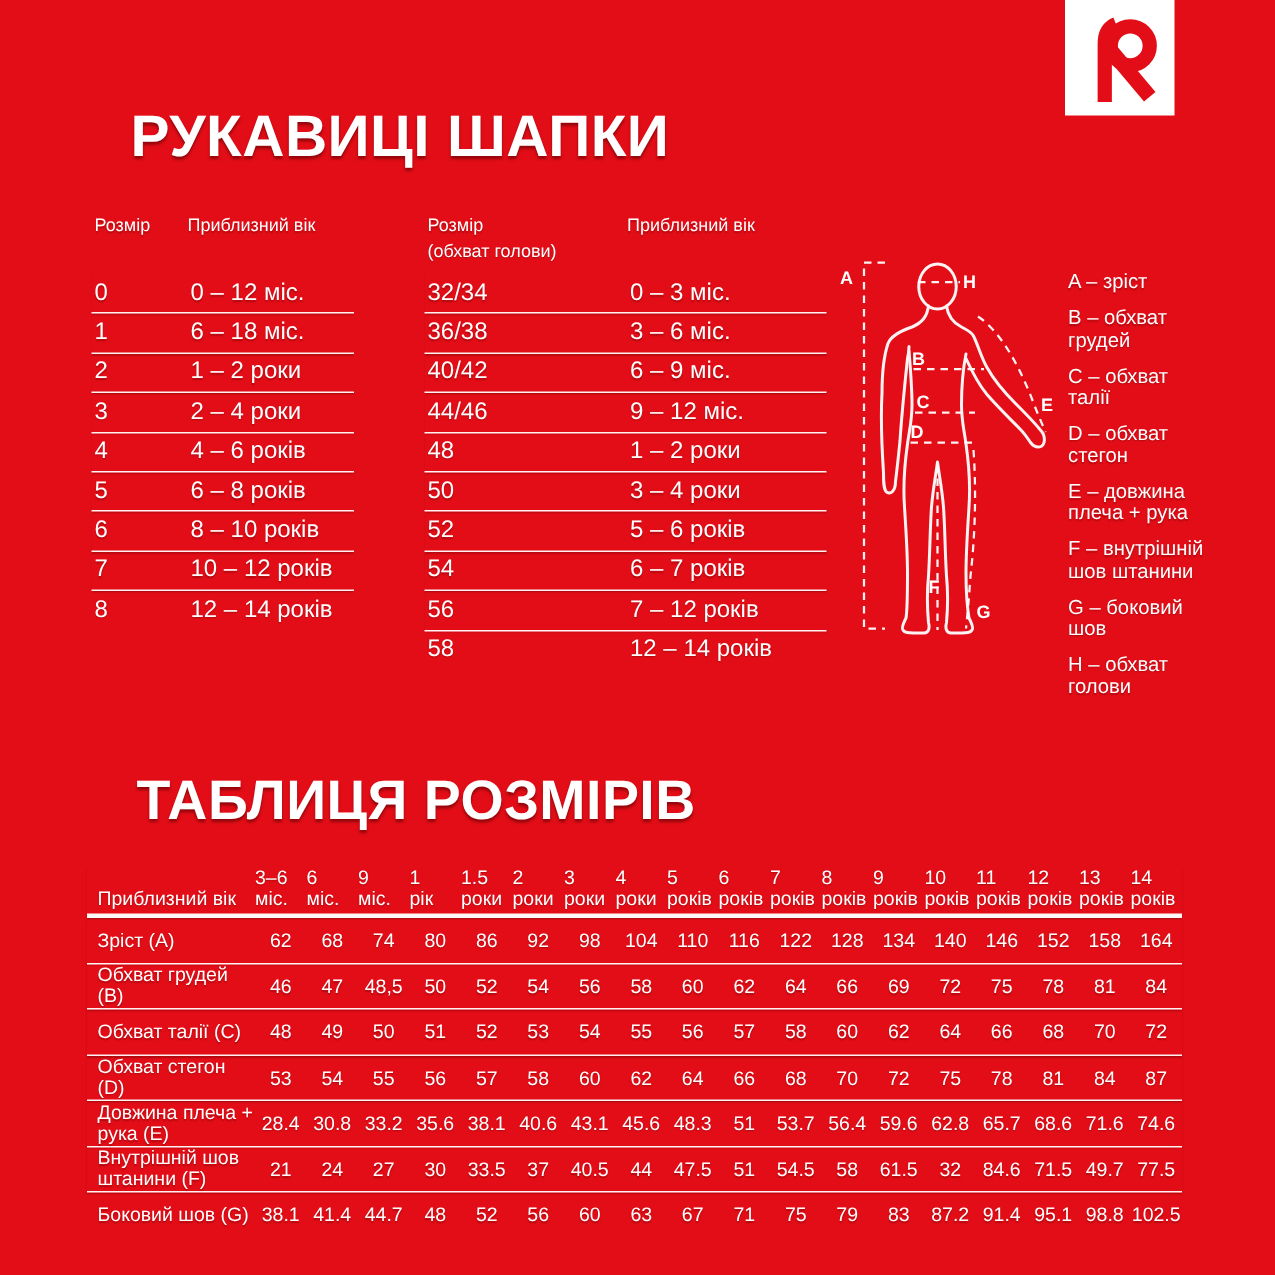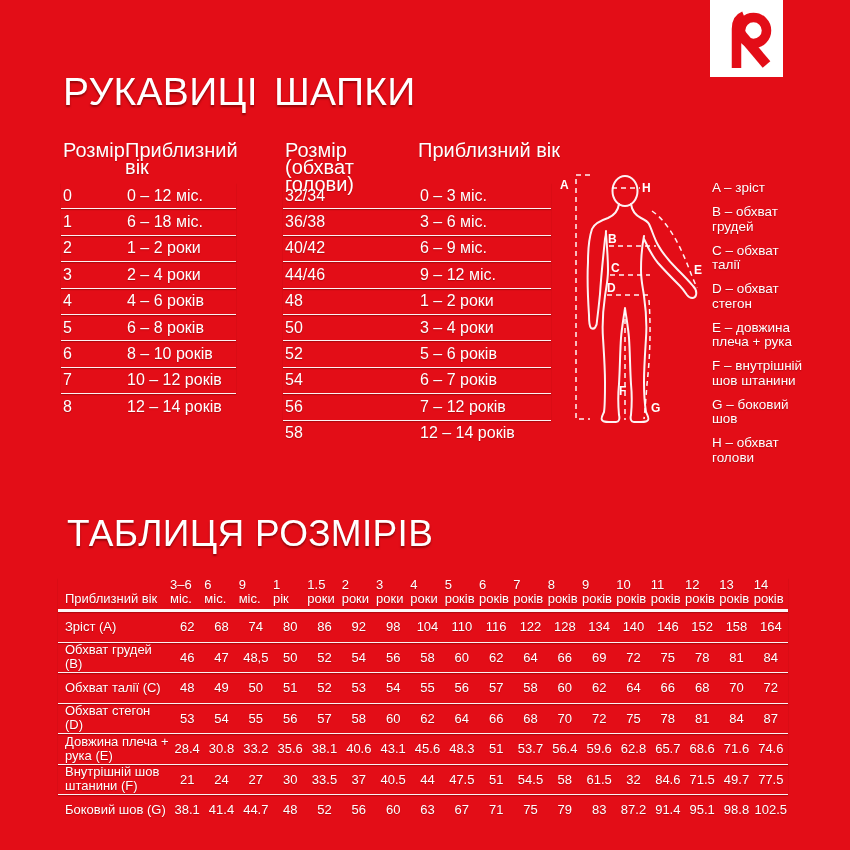--- a/index.html
+++ b/index.html
@@ -2,28 +2,28 @@
 <html><head>
 <meta charset="utf-8">
 <style>
   html,body{margin:0;padding:0;background:#7a0a0a;}
   .page{
     position:relative;width:850px;height:850px;overflow:hidden;
     background:#e30d17;color:#fff;
     font-family:"Liberation Sans","DejaVu Sans",sans-serif;
   }
   .title{
-    position:absolute;font-size:39px;font-weight:normal;white-space:nowrap;
-    text-shadow:0 2px 2px rgba(80,0,0,.55);letter-spacing:.3px;
+    position:absolute;font-size:39px;font-weight:bold;white-space:nowrap;
+    text-shadow:0 2px 2px rgba(80,0,0,.55);letter-spacing:.3px;margin-left:24px;
   }
   #t-mittens{left:63px;top:70px}
   #t-hats{left:274px;top:70px}
   #t-size{left:67px;top:513px;font-size:37px}
 
-  .thead{position:absolute;display:flex;font-size:20px;line-height:17px;text-shadow:0 1px 1px rgba(80,0,0,.35)}
+  .thead{position:absolute;display:flex;font-size:12px;line-height:17px;text-shadow:0 1px 1px rgba(80,0,0,.35)}
   #mittens-head{left:63px;top:142px;width:190px}
   #mittens-head .c1{width:62px;flex:none}
   #hats-head{left:285px;top:142px;width:280px}
   #hats-head .c1{width:133px;flex:none}
 
   .rows{position:absolute;font-size:16px;text-shadow:0 1px 1px rgba(80,0,0,.35)}
   #mittens-rows{left:61px;top:183px;width:175px}
   #hats-rows{left:283px;top:183px;width:268px}
   .trow{
     display:flex;align-items:center;height:25.4px;

